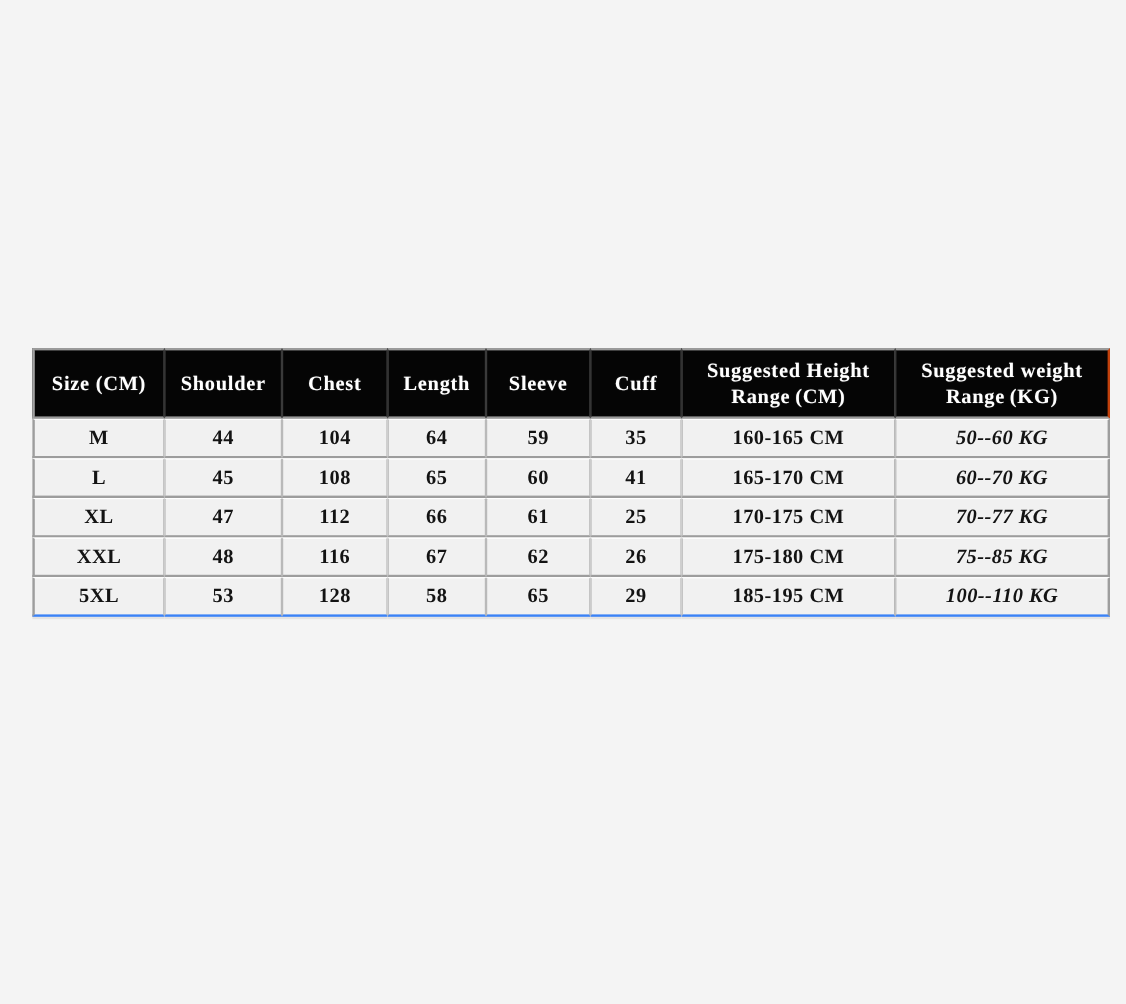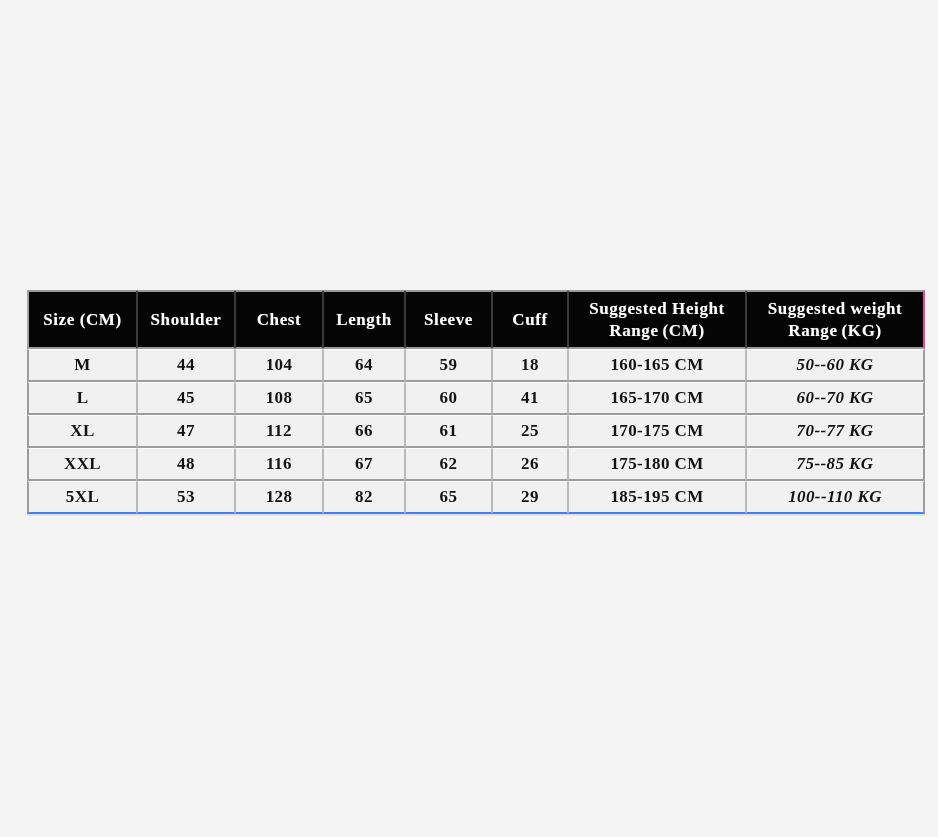--- a/index.html
+++ b/index.html
@@ -53,21 +53,21 @@
     border-bottom: 2px solid #9a9a9a;
     border-left: 1px solid #3a3a3a;
     border-right: 1px solid #3a3a3a;
     line-height: 1.25;
     text-shadow: 0 0 1px rgba(255,255,255,0.35);
   }
   table.size-chart thead th:first-child {
     border-left: 2px solid #a3a3a3;
   }
   table.size-chart thead th:last-child {
-    border-right: 2px solid #ec4899;
+    border-right: 2px solid #c2410c;
   }
   .hdr-line {
     display: block;
   }
 
   
   table.size-chart tbody td {
     background: #f1f1f1;
     color: #131313;
     height: 30px;
@@ -148,21 +148,21 @@
         </th>
       </tr>
     </thead>
     <tbody>
       <tr>
         <td class="size-cell">M</td>
         <td>44</td>
         <td>104</td>
         <td>64</td>
         <td>59</td>
-        <td>18</td>
+        <td>35</td>
         <td>160-165 CM</td>
         <td>50--60 KG</td>
       </tr>
       <tr>
         <td class="size-cell">L</td>
         <td>45</td>
         <td>108</td>
         <td>65</td>
         <td>60</td>
         <td>41</td>
@@ -186,21 +186,21 @@
         <td>67</td>
         <td>62</td>
         <td>26</td>
         <td>175-180 CM</td>
         <td>75--85 KG</td>
       </tr>
       <tr>
         <td class="size-cell">5XL</td>
         <td>53</td>
         <td>128</td>
-        <td>82</td>
+        <td>58</td>
         <td>65</td>
         <td>29</td>
         <td>185-195 CM</td>
         <td>100--110 KG</td>
       </tr>
     </tbody>
   </table>
 </div>
 
 </body></html>

